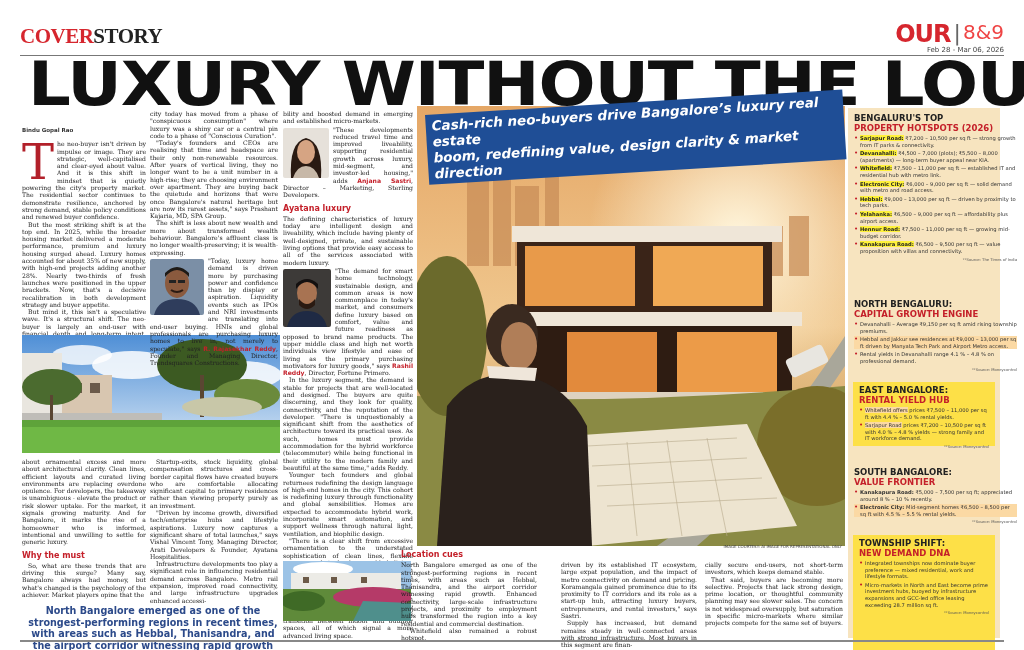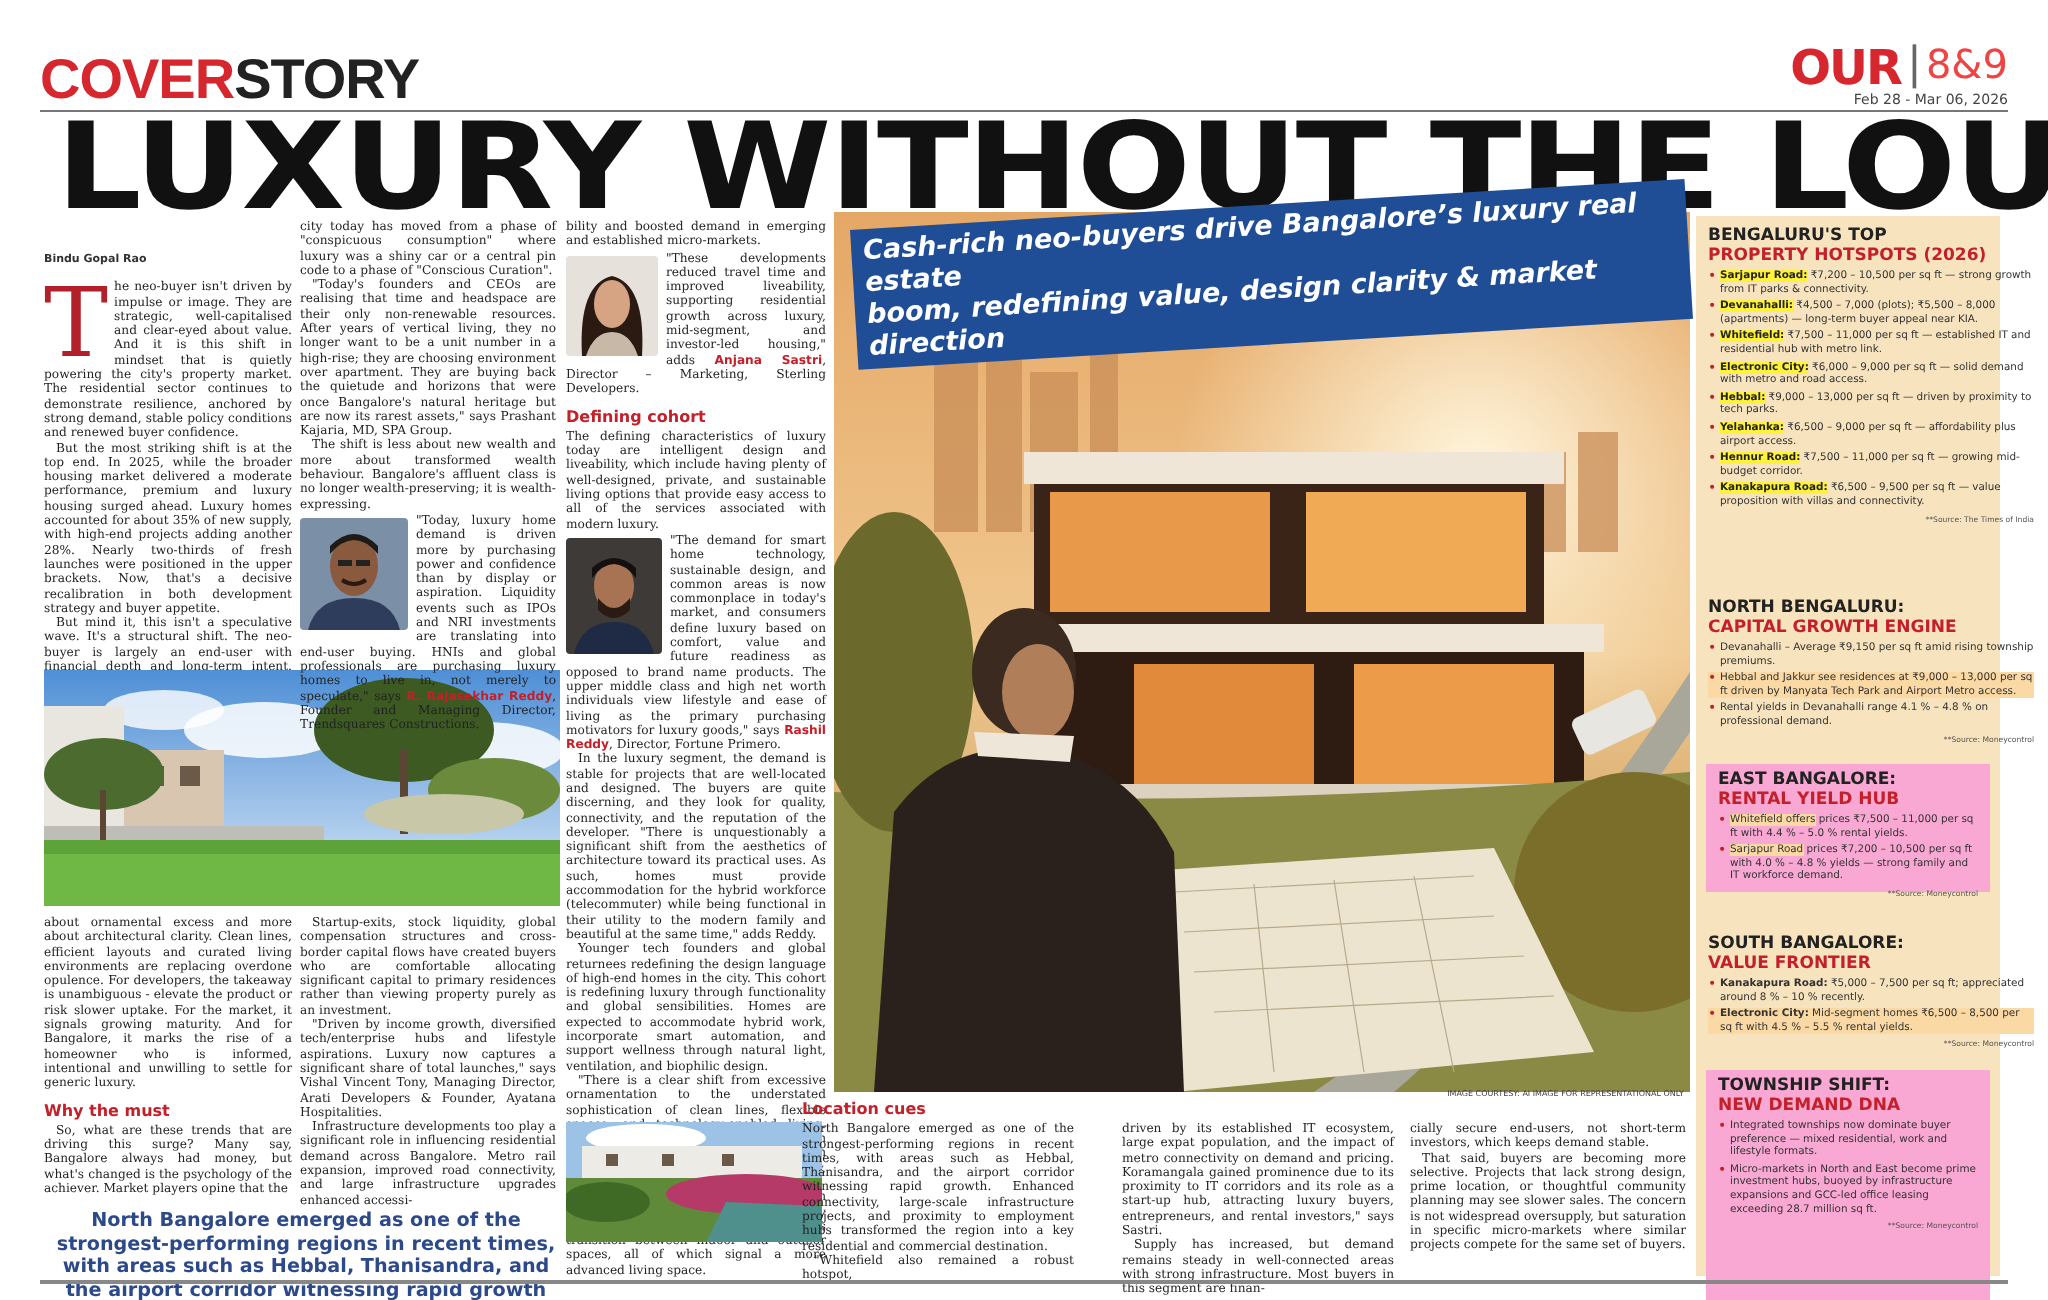--- a/index.html
+++ b/index.html
@@ -1,19 +1,19 @@
 <!DOCTYPE html>
 <html><head>
 <meta charset="utf-8">
 <style>
 *{box-sizing:border-box;margin:0;padding:0}
 html,body{width:1024px;height:650px;overflow:hidden;background:#fff}
 body{font-family:"DejaVu Serif",serif;color:#222;position:relative}
 .abs{position:absolute}
-.cover{left:20px;top:24px;font-family:Liberation Sans, sans-serif;font-weight:bold;font-size:28px;letter-spacing:-0.5px}
+.cover{left:20px;top:24px;font-family:Liberation Serif, serif;font-weight:bold;font-size:21px;letter-spacing:-0.5px}
 .cover .red{color:#d6262e}
 .cover .blk{color:#222}
 .masthead{right:20px;top:20px;font-family:"DejaVu Sans",sans-serif;font-weight:bold;font-size:24px;letter-spacing:-1px;display:flex;align-items:flex-start}
 .masthead .our{color:#d6262e}
 .masthead .blr{color:#1e6fb8}
 .masthead .sep{color:#666;font-weight:normal;font-size:22px;margin:0 3px}
 .masthead .pg{color:#ef4444;font-weight:normal;font-size:20px;letter-spacing:0}
 .date{right:20px;top:46px;font-family:"DejaVu Sans",sans-serif;font-size:7px;color:#444}
 .rule-top{left:20px;right:20px;top:55px;height:1px;background:#777}
 .headline{left:28px;top:56px;width:970px;font-family:"DejaVu Sans",sans-serif;font-weight:900;font-size:60px;line-height:56px;letter-spacing:-1px;color:#111;white-space:nowrap;transform:scaleX(1.12);transform-origin:left top}
@@ -34,21 +34,21 @@
 .sidebar{left:848px;top:108px;width:152px;height:530px;background:#f7e4bf}
 .box{position:absolute;left:848px;width:175px;padding:4px 6px}
 .box h3{font-family:"DejaVu Sans",sans-serif;font-size:8.5px;line-height:9.5px;font-weight:bold;color:#222}
 .box h3 .r{color:#c4202a;display:block}
 .box ul{list-style:none;margin-top:2px}
 .box li{font-family:"DejaVu Sans",sans-serif;font-size:5.2px;line-height:6.6px;color:#333;padding-left:6px;position:relative;margin-bottom:2px}
 .box li::before{content:"•";position:absolute;left:0;color:#c4202a;font-size:7px;line-height:6.6px}
 .hl{background:#fff23a;font-weight:bold;color:#222}
 .hl2{background:#fbd9a4}
 .src{font-family:"DejaVu Sans",sans-serif;font-size:3.8px;color:#555;text-align:right;margin-top:1px}
-.white{background:#f9a8d4}
+.white{background:#fde047}
 </style>
 </head>
 <body>
 
 <div class="abs cover"><span class="red">COVER</span><span class="blk">STORY</span></div>
 <div class="abs masthead">
     <span class="our">OUR</span>
     <span class="sep">|</span>
     <span class="pg">8&amp;9</span>
   </div>
@@ -131,21 +131,21 @@
     <svg class="portrait" style="width:46px;height:50px" viewBox="0 0 46 50">
       <rect width="46" height="50" fill="#e6e1da"></rect>
       <path d="M8 50 Q6 14 23 10 Q40 14 38 50Z" fill="#2a1a12"></path>
       <ellipse cx="23" cy="24" rx="9" ry="12" fill="#d6a483"></ellipse>
       <path d="M10 50 Q14 38 23 38 Q32 38 36 50Z" fill="#c7b8a8"></path>
     </svg>
     <span>"These developments reduced travel time and improved liveability, supporting residential growth across luxury, mid-segment, and investor-led housing," adds</span>
     <span class="name-red">Anjana Sastri</span><span>, Director – Marketing, Sterling Developers.</span>
   </div>
   <div style="clear:both"></div>
-  <div class="subhead">Defining cohort</div>
+  <div class="subhead">Ayatana luxury</div>
   <div>The defining characteristics of luxury today are intelligent design and liveability, which include having plenty of well-designed, private, and sustainable living options that provide easy access to all of the services associated with modern luxury.</div>
   <div style="margin-top:1px">
     <svg class="portrait" style="width:48px;height:58px" viewBox="0 0 48 58">
       <rect width="48" height="58" fill="#3d3a38"></rect>
       <ellipse cx="24" cy="24" rx="10" ry="13" fill="#a87352"></ellipse>
       <path d="M13 20 Q24 6 35 20 L35 15 Q24 5 13 15Z" fill="#141010"></path>
       <path d="M16 30 Q24 40 32 30 L32 36 Q24 44 16 36Z" fill="#2a1a12"></path>
       <path d="M4 58 Q8 42 24 42 Q40 42 44 58Z" fill="#1f2a44"></path>
     </svg>
     <span>"The demand for smart home technology, sustainable design, and common areas is now commonplace in today's market, and consumers define luxury based on comfort, value and future readiness as opposed to brand name products. The upper middle class and high net worth individuals view lifestyle and ease of living as the primary purchasing motivators for luxury goods,"</span>

